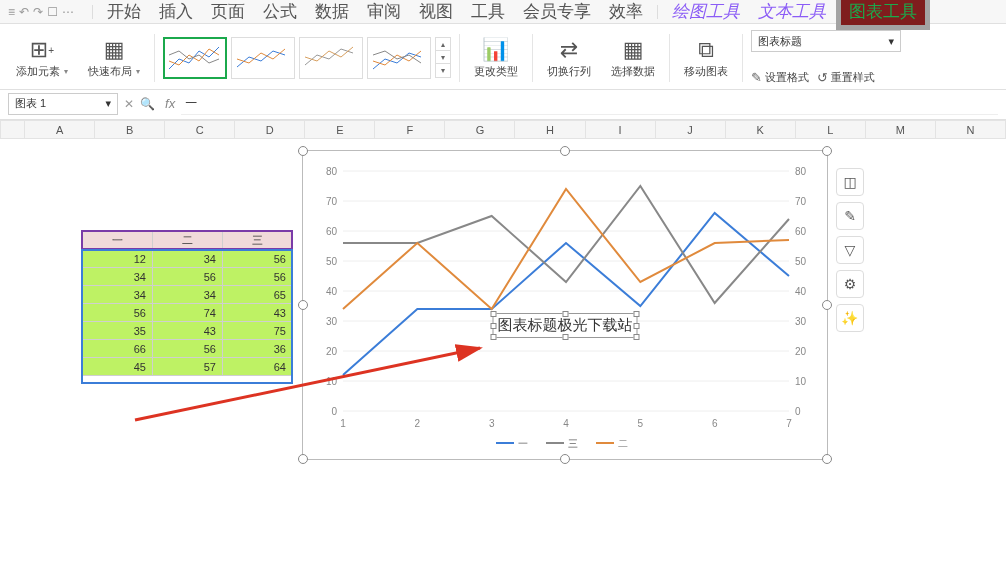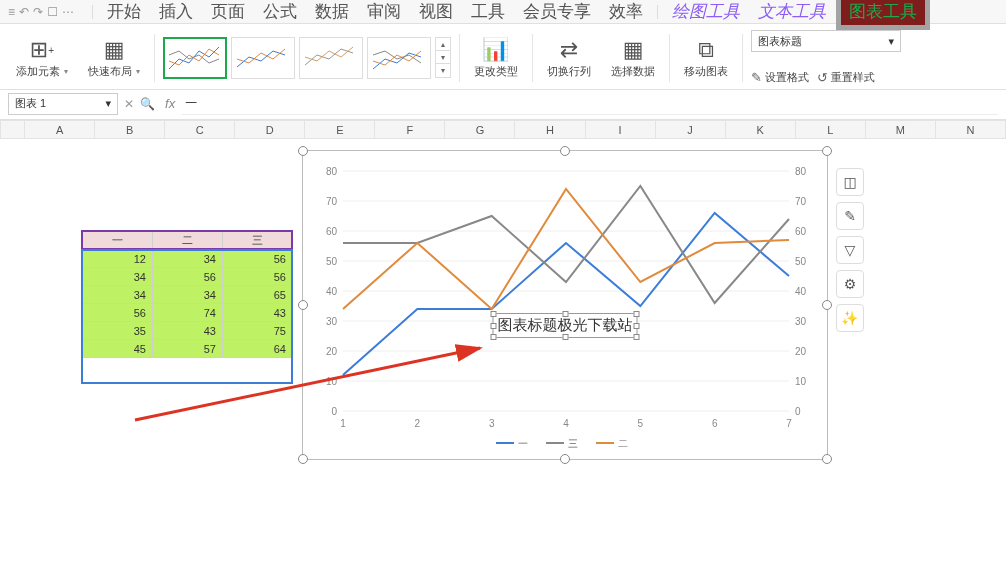--- a/index.html
+++ b/index.html
@@ -241,20 +241,25 @@
           </tr>
       <tr>
             <td>56</td>
             <td>74</td>
             <td>43</td>
           </tr>
       <tr>
             <td>35</td>
             <td>43</td>
             <td>75</td>
+          </tr>
+      <tr>
+            <td>66</td>
+            <td>56</td>
+            <td>36</td>
           </tr>
       <tr>
             <td>45</td>
             <td>57</td>
             <td>64</td>
           </tr>
     </tbody>
       </table>
     <div class="data-sel" style="left:-1px;top:-1px;width:212px;height:20px;border-color:#7a3ba8;"></div>
     <div class="data-sel" style="left:-1px;top:18px;width:212px;height:135px;border-color:#3b7dd8;"></div>

